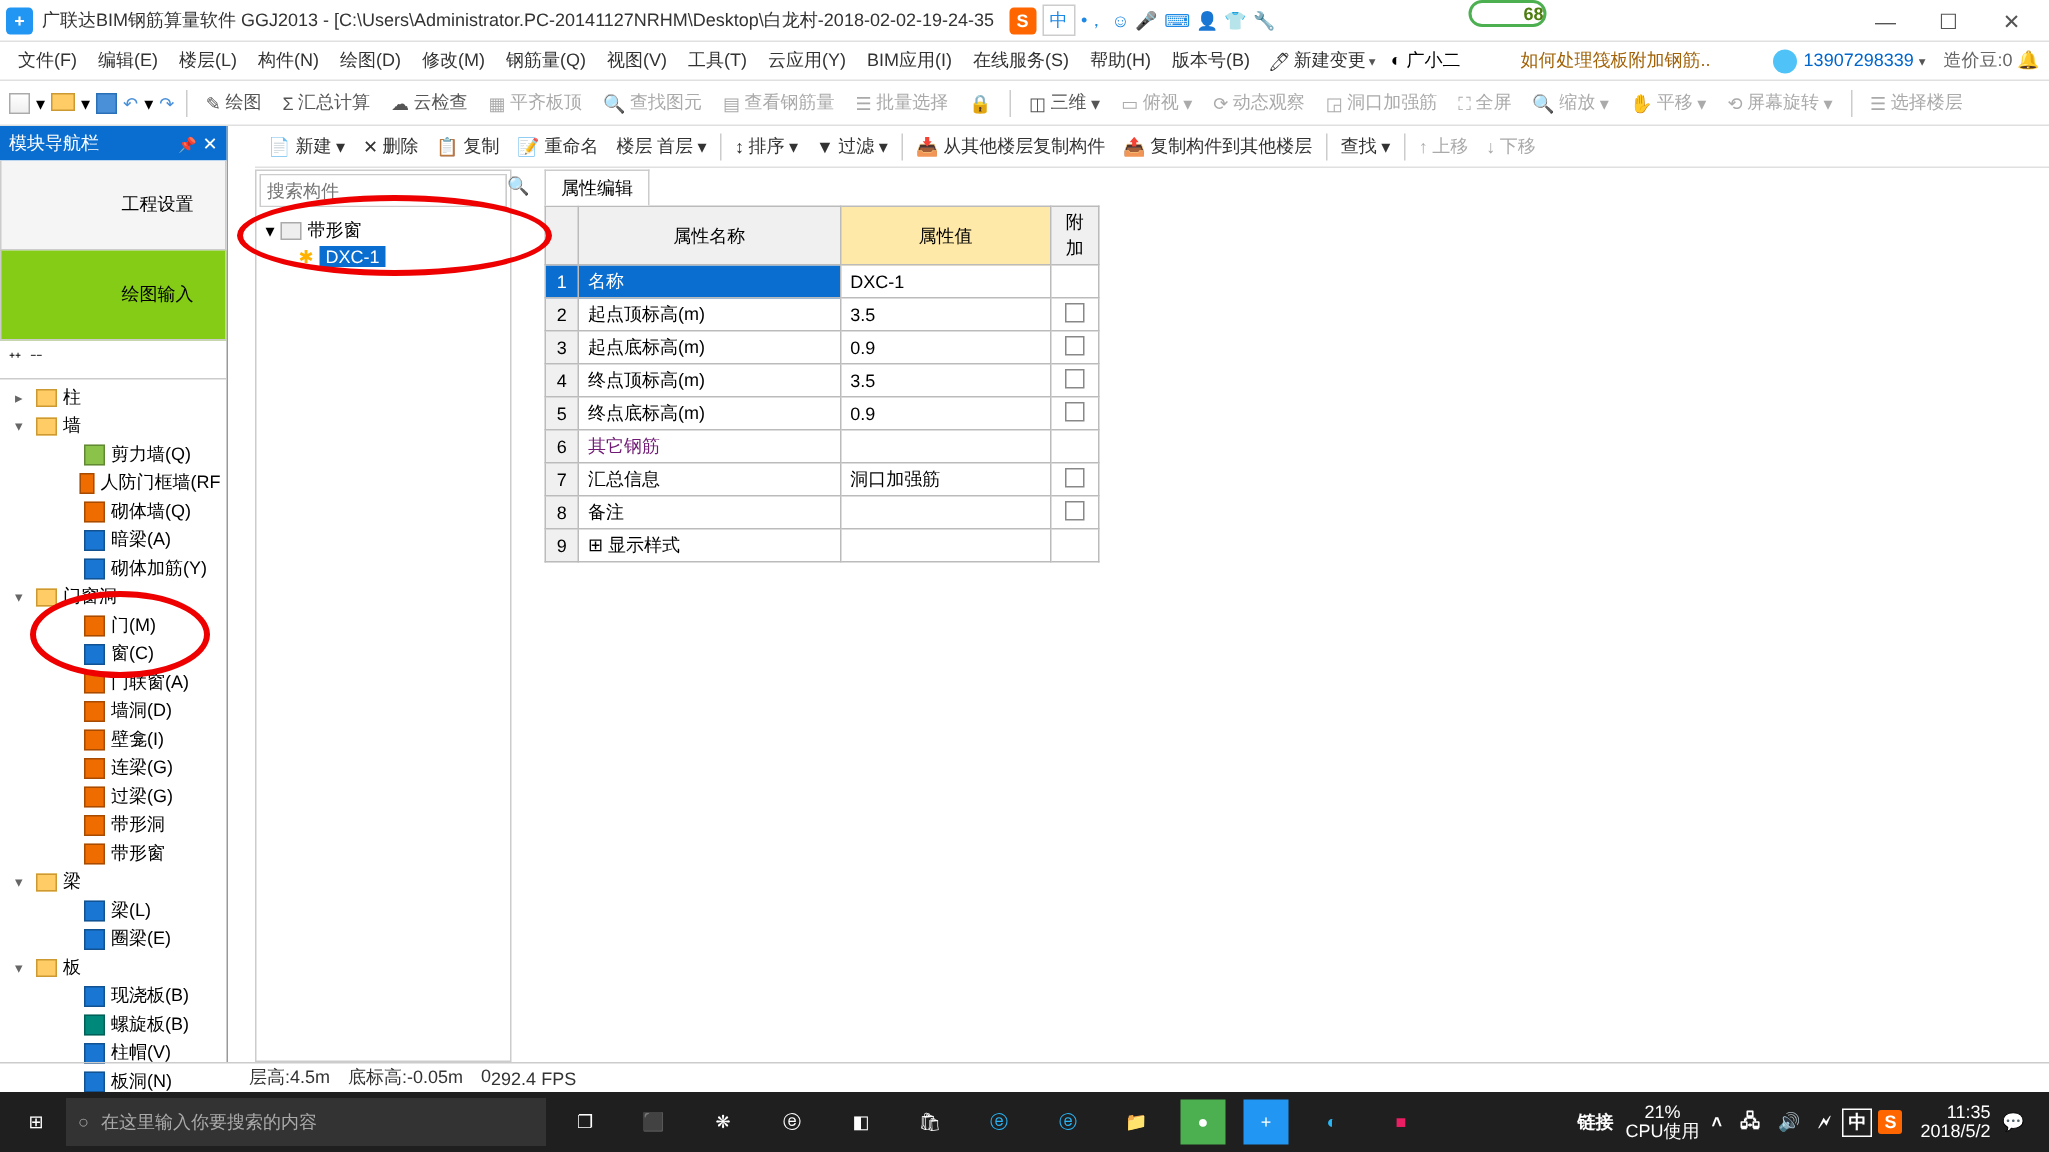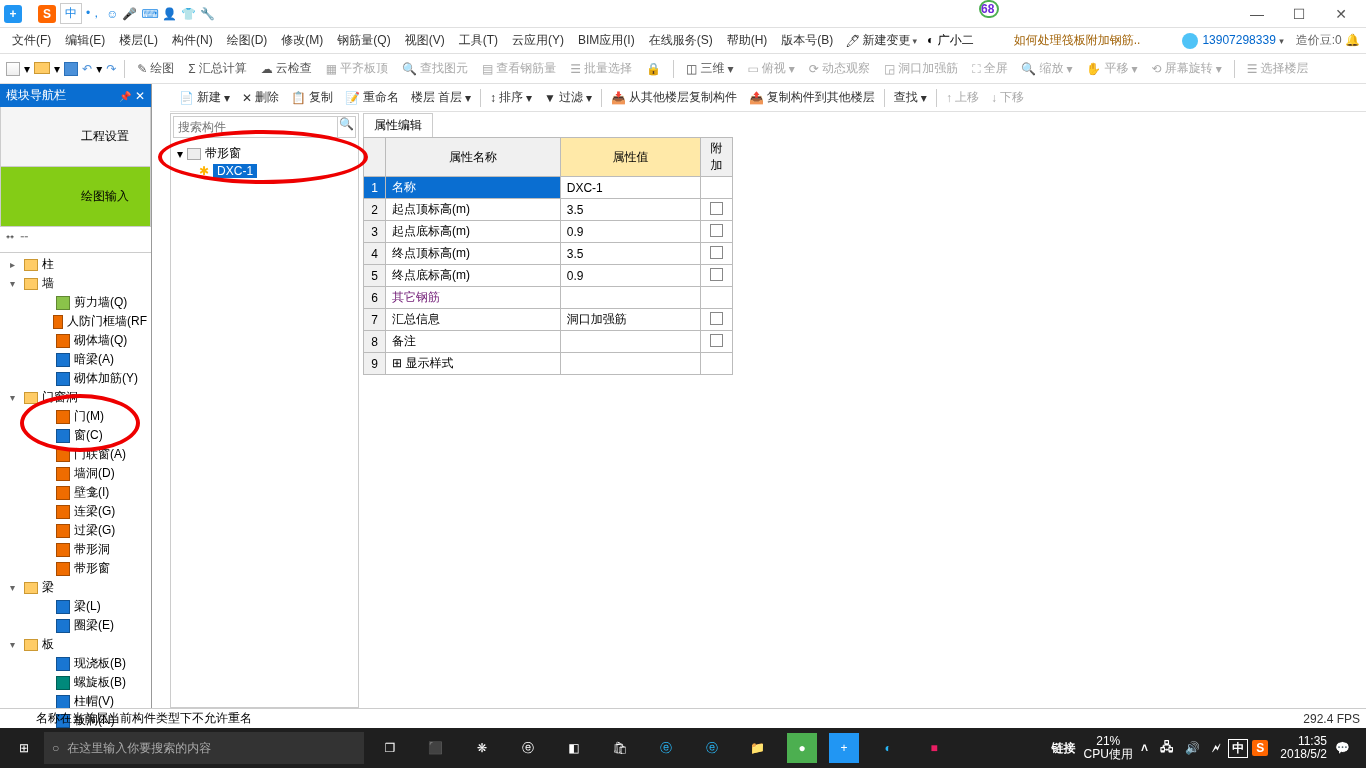--- a/index.html
+++ b/index.html
@@ -7,21 +7,21 @@
 
 
 .titlebar { height: 28px; background: #fff; display: flex; align-items: center; padding: 0 4px; border-bottom: 1px solid #e0e0e0; }
 .titlebar .app-icon { width: 18px; height: 18px; background: #2196f3; border-radius: 3px; margin-right: 6px; color: #fff; text-align: center; line-height: 18px; font-weight: bold; }
 .titlebar .title-text { flex: 0 0 auto; color: #333; }
 .titlebar .ime-bar { margin-left: 10px; display: flex; align-items: center; gap: 4px; }
 .titlebar .ime-bar .ime-s { background: #ff6600; color: #fff; padding: 2px 5px; border-radius: 3px; font-weight: bold; }
 .titlebar .ime-bar .ime-zh { background: #fff; border: 1px solid #ccc; padding: 1px 4px; color: #1e88e5; }
 .titlebar .ime-icon { color: #1e88e5; }
 .titlebar .spacer { flex: 1; }
-.titlebar .badge68 { position: absolute; left: 979px; top: 0; width: 20px; height: 18px; border: 2px solid #4caf50; border-radius: 9px; text-align: left; color: #6d28d9; font-weight: bold; line-height: 14px; }
+.titlebar .badge68 { position: absolute; left: 979px; top: 0; width: 52px; height: 18px; border: 2px solid #4caf50; border-radius: 9px; text-align: right; color: #4d7c0f; font-weight: bold; line-height: 14px; }
 .titlebar .win-btn { width: 42px; text-align: center; font-size: 14px; color: #555; }
 
 
 .menubar { height: 26px; display: flex; align-items: center; padding: 0 6px; gap: 2px; border-bottom: 1px solid #e0e0e0; }
 .menubar .menu-item { padding: 3px 6px; color: #333; }
 .menubar .menu-new { color: #333; display: flex; align-items: center; gap: 2px; margin-left: 4px; }
 .menubar .dropdown-arrow { color: #555; font-size: 9px; }
 .menubar .user { margin-left: 8px; }
 .menubar .link { color: #a16207; margin-left: auto; }
 .menubar .phone { color: #0066cc; margin-left: 40px; }
@@ -44,21 +44,21 @@
 .sidebar .tree-item { display: flex; align-items: center; padding: 1px 4px; gap: 4px; white-space: nowrap; }
 .sidebar .tree-item.lvl1 { padding-left: 10px; }
 .sidebar .tree-item.lvl3 { padding-left: 42px; }
 .sidebar .folder { width: 14px; height: 12px; background: #ffcc66; border: 1px solid #cc9933; }
 .sidebar .expand { width: 10px; font-size: 10px; color: #666; }
 .sidebar .item-icon { width: 14px; height: 14px; display: inline-block; }
 .sidebar .bottom-tabs { position: absolute; bottom: 0; left: 0; right: 0; }
 .sidebar .bottom-tabs .btab { text-align: center; padding: 4px; border-top: 1px solid #ccc; background: #f5f5f5; }
 
 
-.midpane { position: absolute; left: 170px; top: 113px; width: 189px; height: 595px; border: 1px solid #ccc; }
+.midpane { position: absolute; left: 170px; top: 113px; width: 171px; height: 595px; border: 1px solid #ccc; }
 .midpane .search { border: 1px solid #ccc; margin: 2px; display: flex; }
 .midpane .search input { flex: 1; border: none; padding: 3px 4px; color: #999; }
 .midpane .search .s-btn { width: 20px; text-align: center; color: #999; border-left: 1px solid #ccc; }
 .midpane .mtree { padding: 4px; }
 .midpane .mtree-item { display: flex; align-items: center; gap: 4px; padding: 1px 2px; }
 .midpane .mtree-item.lvl2 { padding-left: 24px; }
 .midpane .mtree-item .sel { background: #0a6ed1; color: #fff; padding: 0 4px; }
 
 
 .toolbar2 { position: absolute; left: 170px; top: 84px; right: 0; height: 28px; display: flex; align-items: center; gap: 6px; padding: 0 6px; border-bottom: 1px solid #e0e0e0; }
@@ -103,20 +103,21 @@
 
 .i-new { width: 14px; height: 14px; background: linear-gradient(#fff,#eee); border: 1px solid #aaa; }
 .i-open { width: 16px; height: 12px; background: #ffcc66; border: 1px solid #cc9933; }
 .i-save { width: 14px; height: 14px; background: #4a90d9; border: 1px solid #2a70b9; }
 </style>
 </head>
 <body>
 
 <div class="titlebar">
   <div class="app-icon">+</div>
+  <div class="title-text">广联达BIM钢筋算量软件 GGJ2013 - [C:\Users\Administrator.PC-20141127NRHM\Desktop\白龙村-2018-02-02-19-24-35</div>
   <div class="ime-bar">
     <span class="ime-s">S</span>
     <span class="ime-zh">中</span>
     <span class="ime-icon">•，</span>
     <span class="ime-icon">☺</span>
     <span class="ime-icon">🎤</span>
     <span class="ime-icon">⌨</span>
     <span class="ime-icon">👤</span>
     <span class="ime-icon">👕</span>
     <span class="ime-icon">🔧</span>
@@ -429,21 +430,25 @@
           <td class="row-num">9</td>
           <td class="name-cell ">⊞ 显示样式</td>
           <td></td>
           <td style="text-align:center"></td>
         </tr>
       </tbody>
   </table>
 </div>
 
 <div class="statusbar">
-  <div class="smid">名称在当前层当前构件类型下不允许重名</div>
+  <div class="sleft">
+    <span>层高:4.5m</span>
+    <span>底标高:-0.05m</span>
+    <span>0</span>
+  </div>
   <div class="sright">292.4 FPS</div>
 </div>
 
 <div class="taskbar">
   <div class="win">⊞</div>
   <div class="search-box">
     <span>○</span>
     <span>在这里输入你要搜索的内容</span>
   </div>
   <div class="tb-icons">

